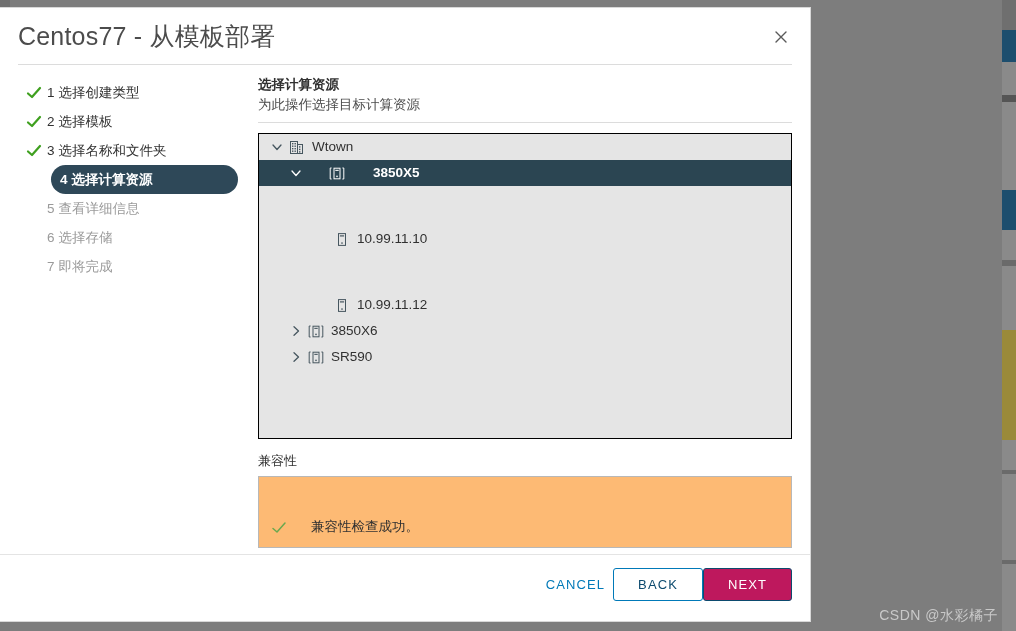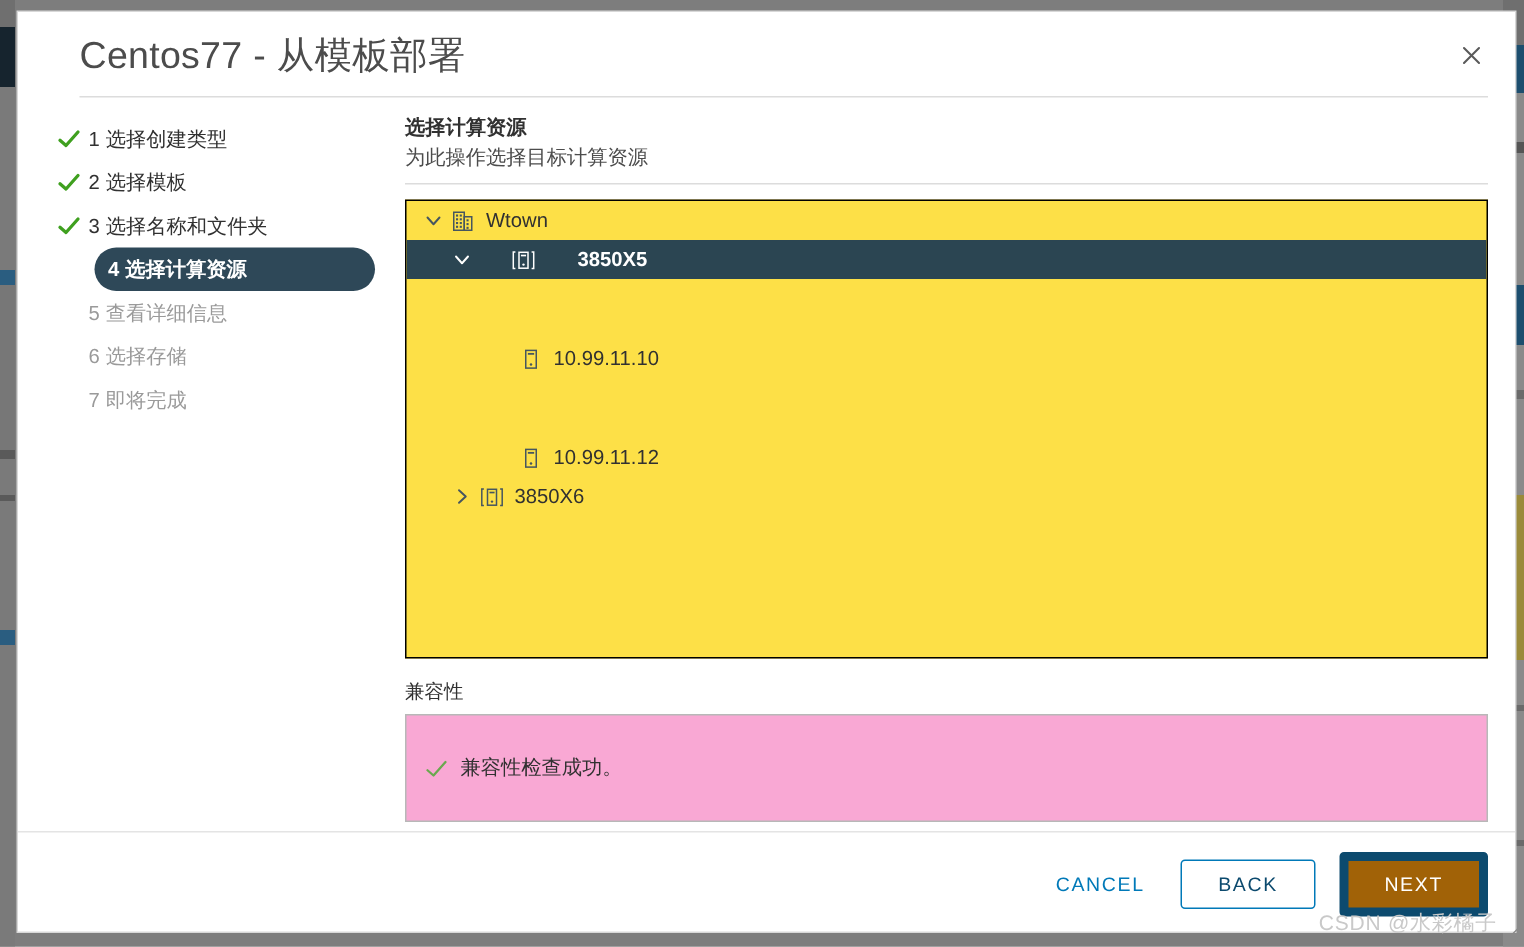--- a/index.html
+++ b/index.html
@@ -60,29 +60,28 @@
       #8a8a8a 440px, #8a8a8a 470px,
       #6a6a6a 470px, #6a6a6a 474px,
       #8a8a8a 474px, #8a8a8a 560px,
       #6a6a6a 560px, #6a6a6a 564px,
       #8a8a8a 564px, #8a8a8a 631px);
   }
 
   
   #wizard-modal {
     position: absolute;
-    left: 12px;
+    left: 0;
     top: 8px;
-    width: 998px;
+    width: 810px;
     height: 613px;
     background: #ffffff;
     box-sizing: border-box;
     box-shadow: 0 0 0 1px #d8d8d8;
     overflow: hidden;
-    padding-left: 23px;
   }
 
   
   .modal-header {
     position: relative;
     height: 56px;
   }
   .modal-title {
     position: absolute;
     left: 18px;
@@ -190,21 +189,21 @@
     height: 1px;
     background: #dcdcdc;
     margin-bottom: 10px;
   }
 
   
   .tree-box {
     position: relative;
     height: 306px;
     border: 1px solid #000000;
-    background: #fde047;
+    background: #e5e5e5;
     box-sizing: border-box;
     overflow: hidden;
   }
   .tree-row {
     position: relative;
     height: 26px;
     display: flex;
     align-items: center;
     font-size: 13.5px;
     color: #313131;
@@ -246,22 +245,23 @@
     font-size: 13px;
     color: #313131;
     margin: 13px 0 6px 0;
   }
   .compat-box {
     border: 1px solid #b8b8b8;
     height: 72px;
     box-sizing: border-box;
     padding: 11px 12px;
     display: flex;
-    align-items: center;
-    background: #f9a8d4;
+    align-items: flex-end;
+    background: #fdba74;
+    gap: 16px;
   }
   .compat-box .check {
     width: 16px;
     height: 16px;
     flex: 0 0 auto;
     margin-right: 8px;
     margin-top: 1px;
     display: block;
   }
   .compat-text {
@@ -284,21 +284,21 @@
     top: 0;
     height: 1px;
     background: #e4e4e4;
   }
   .footer-buttons {
     position: absolute;
     right: 18px;
     top: 14px;
     display: flex;
     align-items: center;
-    gap: 16px;
+    gap: 0;
   }
   .btn {
     font-family: "Liberation Sans", sans-serif;
     font-size: 13px;
     letter-spacing: 1.1px;
     cursor: pointer;
     box-sizing: border-box;
   }
   .btn-link {
     background: none;
@@ -308,22 +308,22 @@
   }
   .btn-outline {
     background: #ffffff;
     border: 1px solid #0079b8;
     color: #0c4a6e;
     border-radius: 3px;
     padding: 8px 24px;
     min-width: 78px;
   }
   .btn-primary {
-    background: #a16207;
-    border: 6px solid #0c4a6e;
+    background: #be185d;
+    border: 1px solid #0c4a6e;
     color: #ffffff;
     border-radius: 3px;
     padding: 8px 24px;
     min-width: 78px;
   }
 
   
   .watermark {
     position: absolute;
     right: 18px;
@@ -487,20 +487,33 @@
           <svg class="node-icon" viewBox="0 0 16 17" aria-hidden="true">
             <path d="M2.6 3 L1.2 3 L1.2 14 L2.6 14" stroke="#46565f" stroke-width="1" fill="none"></path>
             <path d="M13.4 3 L14.8 3 L14.8 14 L13.4 14" stroke="#46565f" stroke-width="1" fill="none"></path>
             <rect x="5" y="3.2" width="6" height="10.6" fill="none" stroke="#46565f" stroke-width="1"></rect>
             <rect x="6.3" y="4.8" width="3.4" height="1.1" fill="#46565f"></rect>
             <circle cx="8" cy="11.4" r="0.8" fill="#46565f"></circle>
           </svg>
           <span class="node-label">3850X6</span>
         </div>
 
+        <div class="tree-row lvl1">
+          <svg class="twisty" viewBox="0 0 14 14" aria-hidden="true">
+            <path d="M5 2.8 L9.5 7 L5 11.2" stroke="currentColor" stroke-width="1.3" fill="none" stroke-linecap="round" stroke-linejoin="round"></path>
+          </svg>
+          <svg class="node-icon" viewBox="0 0 16 17" aria-hidden="true">
+            <path d="M2.6 3 L1.2 3 L1.2 14 L2.6 14" stroke="#46565f" stroke-width="1" fill="none"></path>
+            <path d="M13.4 3 L14.8 3 L14.8 14 L13.4 14" stroke="#46565f" stroke-width="1" fill="none"></path>
+            <rect x="5" y="3.2" width="6" height="10.6" fill="none" stroke="#46565f" stroke-width="1"></rect>
+            <rect x="6.3" y="4.8" width="3.4" height="1.1" fill="#46565f"></rect>
+            <circle cx="8" cy="11.4" r="0.8" fill="#46565f"></circle>
+          </svg>
+          <span class="node-label">SR590</span>
+        </div>
 
       </div>
 
       <div class="compat-label">兼容性</div>
       <div class="compat-box">
         <svg class="check" viewBox="0 0 16 16" aria-hidden="true">
           <path d="M2 8.5 L6 12 L14 3" stroke="#6aa84f" stroke-width="1.5" fill="none" stroke-linecap="round" stroke-linejoin="round"></path>
         </svg>
         <span class="compat-text">兼容性检查成功。</span>
       </div>

